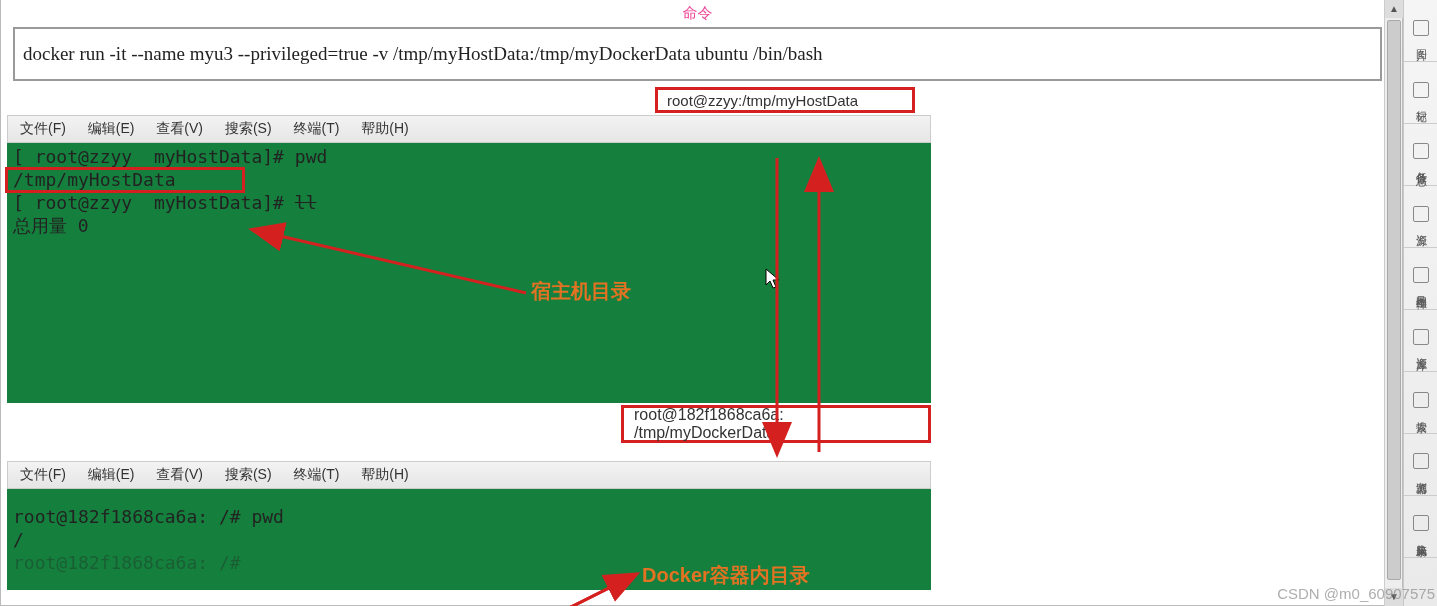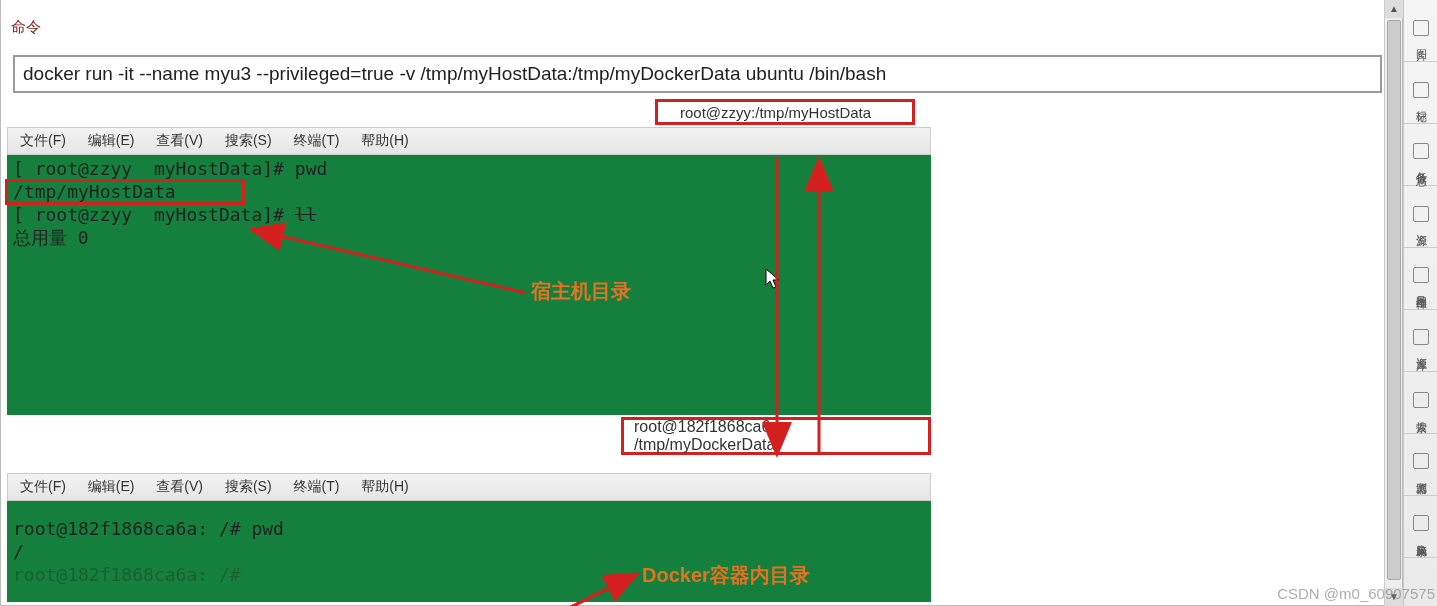--- a/index.html
+++ b/index.html
@@ -3,28 +3,28 @@
 <meta charset="utf-8">
 <style>
   html, body { margin:0; padding:0; width:1437px; height:606px; background:#fff; font-family:"Microsoft YaHei", Arial, sans-serif; }
   * { box-sizing:border-box; }
   .page { position:relative; width:1437px; height:606px; }
   .doc-area { position:absolute; left:0; top:0; width:1403px; height:606px; border:1px solid #bbb; border-top:none; background:#fff; }
   .inner-scroll { position:absolute; left:6px; top:0; width:1381px; height:606px; }
   .scrollbar-outer { position:absolute; left:1383px; top:0; width:18px; height:606px; background:#eee; border-left:1px solid #ccc; }
   .scroll-arrow { width:18px; height:18px; background:#ddd; display:flex; align-items:center; justify-content:center; font-size:10px; color:#555; line-height:1; }
   .scroll-thumb { width:14px; margin-left:2px; height:560px; background:#ccc; border:1px solid #aaa; border-radius:2px; margin-top:2px; }
-  .title-sm { font-size:15px; color:#7f1d1d; padding:18px 4px; }
+  .title-sm { font-size:15px; color:#ec4899; padding:4px 4px;text-align:center; }
   .formula { font-size:21px; color:#222; padding:14px 10px 8px; position:relative; }
   .text-cursor { display:inline-block; width:1px; height:22px; background:#333; vertical-align:middle; }
-  .cmd-box { border:2px solid #9a9a9a; margin:0 6px 6px; padding:6px 8px; font-size:19px; color:#222; font-family:Liberation Sans, sans-serif; }
+  .cmd-box { border:2px solid #9a9a9a; margin:0 6px 6px; padding:14px 8px; font-size:19px; color:#222; font-family:Liberation Serif, serif; }
   .term-window { margin:0 0 2px 0; width:924px; }
   .tab-title-row { height:28px; position:relative; }
   .tab-title { position:absolute; top:0; height:26px; border:3px solid #d52020; display:flex; align-items:center; font-size:15px; color:#333; }
-  .tab-title1 { left:648px; width:260px; padding:0 22px; justify-content:flex-start; }
+  .tab-title1 { left:648px; width:260px; padding:0 9px; justify-content:flex-start; }
   .term-menu { background:linear-gradient(#f3f3f3,#e6e6e6); border:1px solid #ccc; padding:4px 12px; font-size:14px; color:#333; }
   .term-menu span { margin-right:18px; }
   .term-body { background:#15803d; font-family:"DejaVu Sans Mono","Consolas",monospace; font-size:18px; color:#222; line-height:23px; padding:2px 6px 4px; position:relative; min-height:260px; }
   .hl-box { position:absolute; border:3px solid #d52020; }
   .cursor-block { display:inline-block; width:11px; height:18px; background:#000; vertical-align:middle; }
   .term2 { width:924px; margin-top:0; }
   .tab-title2 { left:614px; width:310px; padding:0 10px; justify-content:center; height:38px; font-size:16px; }
   .tab-title-row2 { height:40px; position:relative; margin-bottom:16px; }
   .term-body2 { min-height:60px; padding:16px 6px; }
   .svg-overlay { position:absolute; left:0; top:0; width:1381px; height:606px; pointer-events:none; }

